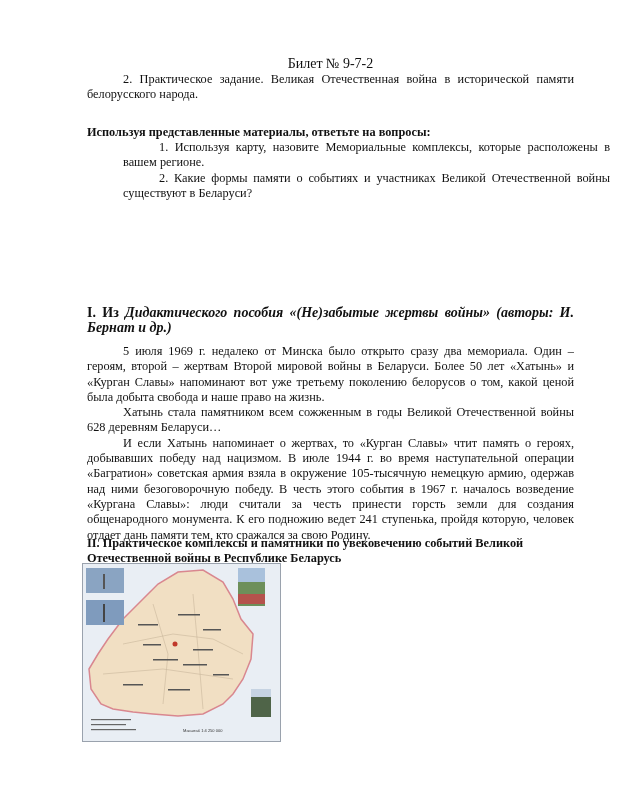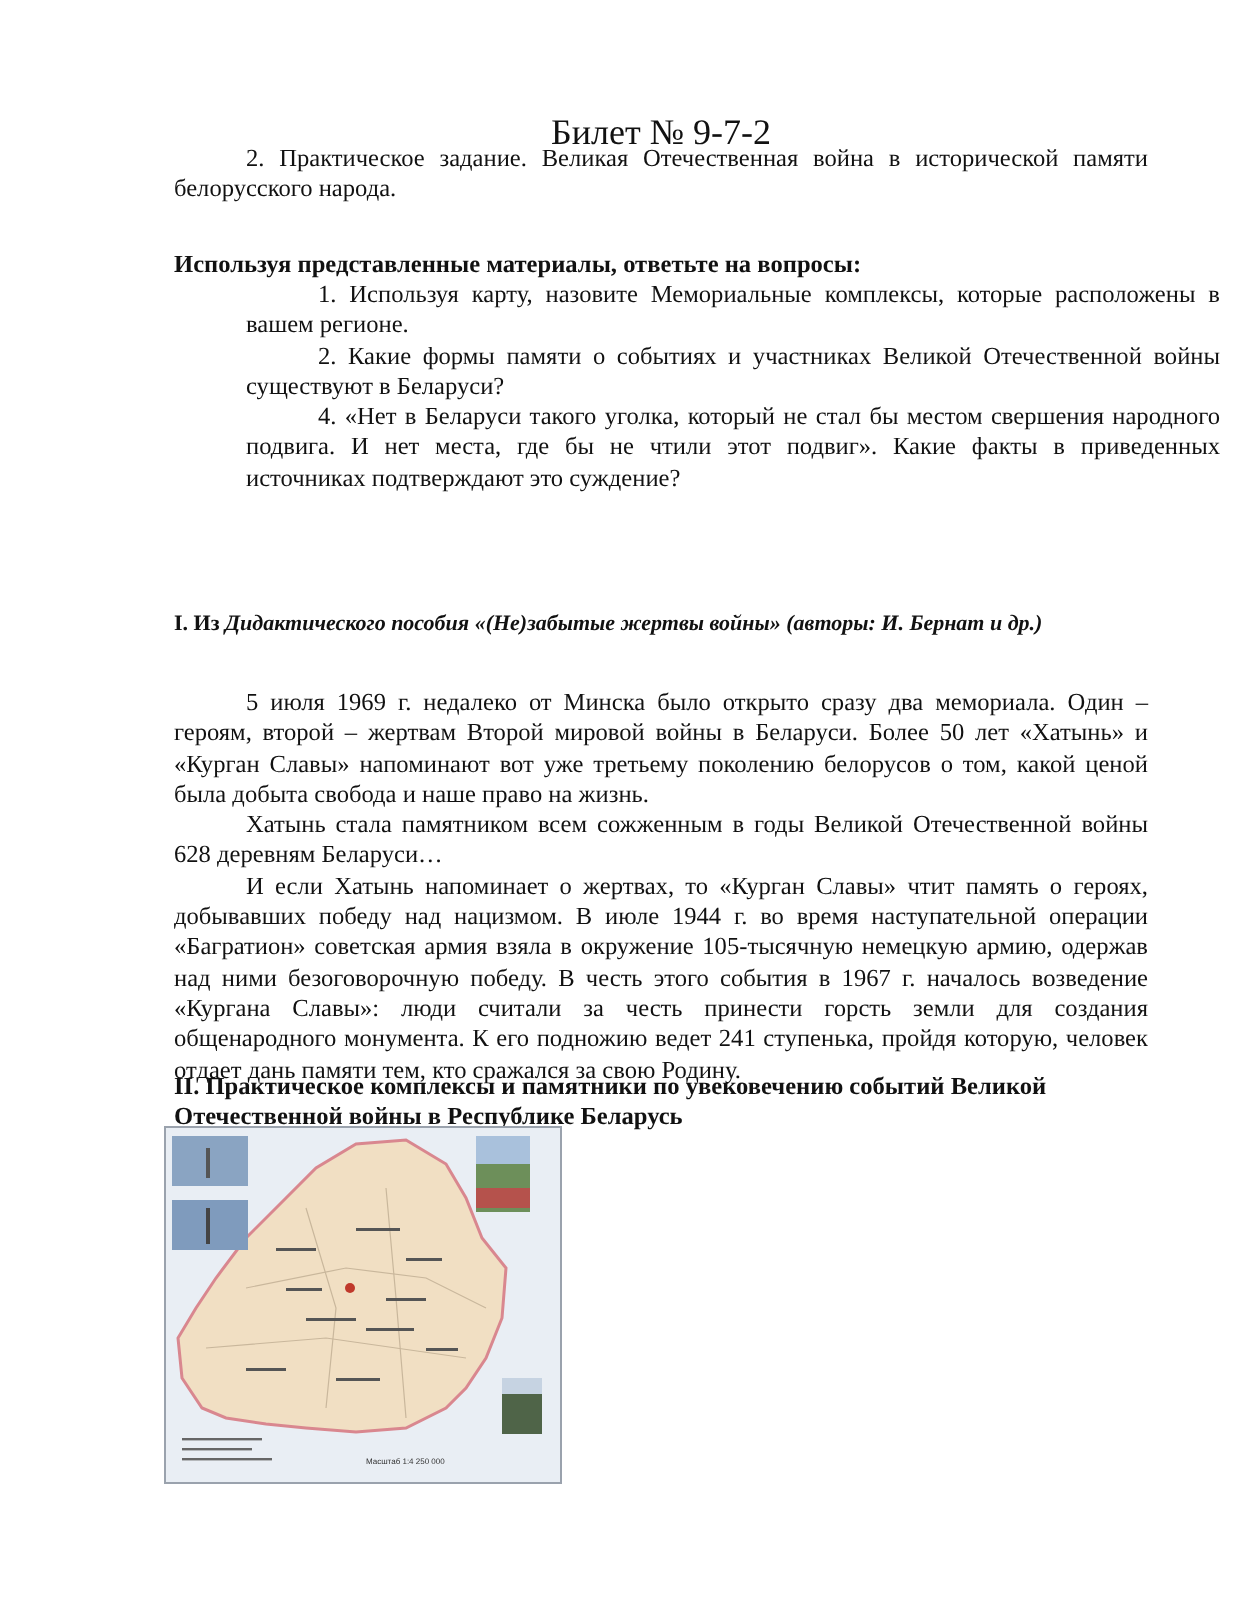--- a/index.html
+++ b/index.html
@@ -2,23 +2,23 @@
 <html><head>
 <meta charset="utf-8">
 <style>
   html, body { margin: 0; padding: 0; background: #ffffff; }
   body { width: 618px; height: 800px; position: relative; overflow: hidden;
          font-family: "Liberation Serif", "DejaVu Serif", serif; color: #111; }
   .page { position: absolute; left: 87px; top: 0; width: 487px; }
   .p { font-size: 12.3px; line-height: 15.3px; margin: 0; text-align: justify; }
   .indent { text-indent: 36px; }
   .bold { font-weight: bold; }
-  .title { position: absolute; top: 56px; left: 0; width: 487px; text-align: center; font-size: 18px; }
+  .title { position: absolute; top: 56px; left: 0; width: 487px; text-align: center; font-size: 14px; }
   .block { position: absolute; left: 0; width: 487px; }
-  .h-it { font-weight: bold; font-size: 11px; }
+  .h-it { font-weight: bold; font-size: 14px; }
   .h-it i { font-style: italic; }
   .map {
     position: absolute; left: 82px; top: 563px; width: 197px; height: 177px;
     border: 1px solid #9aa2ad; background: #e8eef5; overflow: hidden;
   }
   .map svg { display: block; }
 </style>
 </head>
 <body>
 
@@ -26,21 +26,20 @@
 
   <div class="title">Билет № 9-7-2</div>
 
   <p class="p indent block" style="top:72px;">2. Практическое задание. Великая Отечественная война в исторической памяти белорусского народа.</p>
 
   <p class="p bold block" style="top:125px;">Используя представленные материалы, ответьте на вопросы:</p>
 
   <div class="block" style="top:140px;margin-left:36px;">
     <p class="p indent">1. Используя карту, назовите Мемориальные комплексы, которые расположены в вашем регионе.</p>
     <p class="p indent">2. Какие формы памяти о событиях и участниках Великой Отечественной войны существуют в Беларуси?</p>
-    <p class="p indent">4. «Нет в Беларуси такого уголка, который не стал бы местом свершения народного подвига. И нет места, где бы не чтили этот подвиг». Какие факты в приведенных источниках подтверждают это суждение?</p>
   </div>
 
   <p class="p h-it block" style="top:305px;"><span>I. Из </span><i>Дидактического пособия «(Не)забытые жертвы войны» (авторы: И.  Бернат и др.)</i></p>
 
   <div class="block" style="top:344px;">
     <p class="p indent">5 июля 1969 г. недалеко от Минска было открыто сразу два мемориала. Один – героям, второй – жертвам Второй мировой войны в Беларуси. Более 50 лет «Хатынь» и «Курган Славы» напоминают вот уже третьему поколению белорусов о том, какой ценой была добыта свобода и наше право на жизнь.</p>
     <p class="p indent">Хатынь стала памятником всем сожженным в годы Великой Отечественной войны 628 деревням Беларуси…</p>
     <p class="p indent">И если Хатынь напоминает о жертвах, то «Курган Славы» чтит память о героях, добывавших победу над нацизмом. В июле 1944 г. во время наступательной операции «Багратион» советская армия взяла в окружение 105-тысячную немецкую армию, одержав над ними безоговорочную победу. В честь этого события в 1967 г. началось возведение «Кургана Славы»: люди считали за честь принести горсть земли для создания общенародного монумента. К его подножию ведет 241 ступенька, пройдя которую, человек отдает дань памяти тем, кто сражался за свою Родину.</p>
   </div>
 

